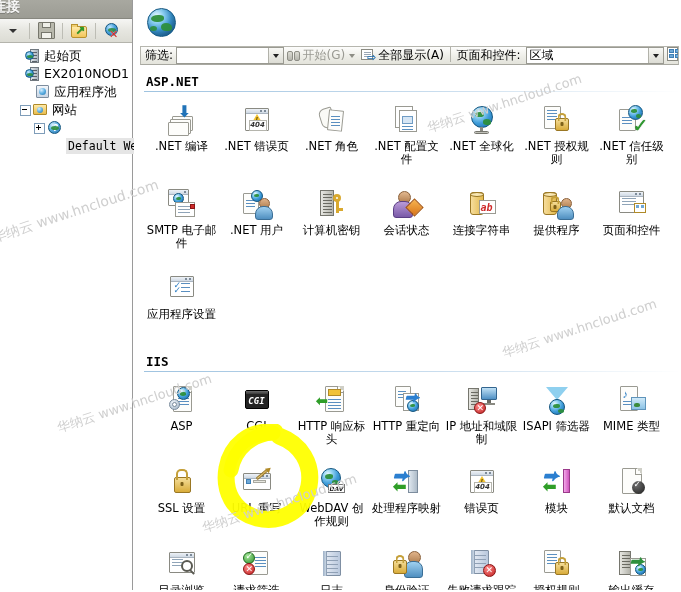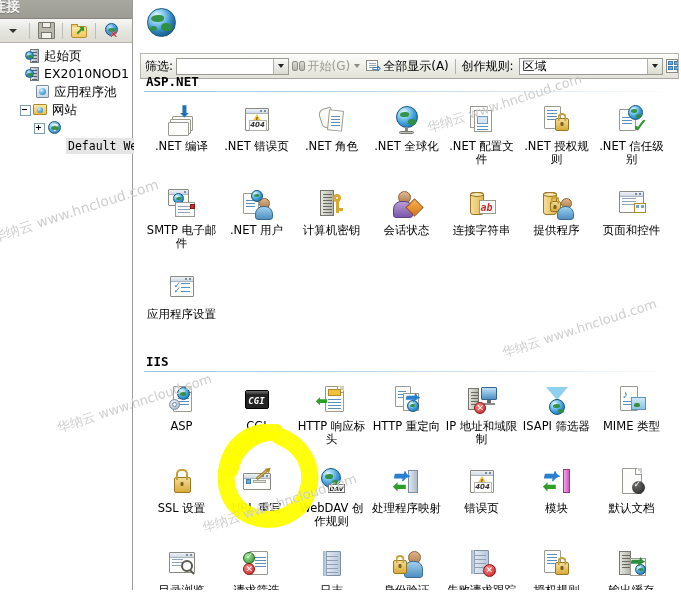--- a/index.html
+++ b/index.html
@@ -195,26 +195,26 @@
   }
   #page-title {
     font-family: "DejaVu Sans Mono", monospace;
     font-size: 18px;
     color: #000;
     letter-spacing: 1px;
     white-space: nowrap;
   }
 
   #filterbar {
-    height: 26px;
-    margin: 7px 2px 0 6px;
+    height: 19px;
+    margin: 0 2px 0 6px;
     background: linear-gradient(to bottom, #fdfdfc 0%, #eeeee8 55%, #e3e3db 100%);
     border: 1px solid #b6b6ae;
     border-bottom-color:#a8a8a0;
-    display:flex; align-items:center;
+    display:flex; align-items:flex-start;
     font-size: 12px;
     color:#000;
     box-sizing: border-box;
     overflow: hidden;
     font-family: "DejaVu Sans", sans-serif;
   }
   #filterbar .flabel { padding: 0 3px 0 4px; white-space:nowrap; }
   .combo {
     height: 17px;
     background: #fff;
@@ -538,21 +538,21 @@
               <i style="top:6px"></i>
             </i>
             <i class="ar">⇨</i>
         </span>
         <span>全部显示(A)</span>
       </span>
 
       <span class="vsep"></span>
 
       <span class="fb-item">
-        <span>创作规则:</span>
+        <span>页面和控件:</span>
       </span>
 
       <span class="combo" style="width:196px; margin-left:2px;">
         <span class="txt">区域</span>
         <span class="drop">
             <i class="caret"></i>
           </span>
       </span>
 
       <span style="width:4px;"></span>
@@ -607,41 +607,41 @@
                   <i></i>
                   <i></i>
                   <i></i>
                 </i>
             </span>
             <span class="cname">.NET 角色</span>
           </div>
 
           <div class="cell">
             <span class="glyph">
-              <i class="g globe" style="left:5px;top:2px;width:22px;height:22px;">
-                <i class="gg1" style="left:3px;top:5px;width:9px;height:5px;"></i>
-                <i class="gg2" style="left:11px;top:12px;width:8px;height:6px;"></i>
-              </i>
-              <i class="g" style="left:14px;top:23px;width:3px;height:5px;background:#8a8a82;"></i>
-              <i class="g" style="left:8px;top:27px;width:15px;height:3px;background:linear-gradient(to bottom,#d8d8d0,#a8a8a0);border:1px solid #76766e;border-radius:2px;"></i>
-            </span>
-            <span class="cname">.NET 全球化</span>
-          </div>
-
-          <div class="cell">
-            <span class="glyph">
               <i class="g" style="left:4px;top:2px;width:18px;height:22px;background:#fff;border:1px solid #9a9a92;"></i>
               <i class="g" style="left:8px;top:6px;width:18px;height:22px;background:#fff;border:1px solid #9a9a92;"></i>
               <i class="g" style="left:11px;top:12px;width:11px;height:8px;background:#d6e6f5;border:1px solid #6f9cc4;"></i>
               <i class="g lines blue" style="left:11px;top:22px;width:11px;">
                   <i></i>
                   <i></i>
                 </i>
             </span>
             <span class="cname">.NET 配置文件</span>
+          </div>
+
+          <div class="cell">
+            <span class="glyph">
+              <i class="g globe" style="left:5px;top:2px;width:22px;height:22px;">
+                <i class="gg1" style="left:3px;top:5px;width:9px;height:5px;"></i>
+                <i class="gg2" style="left:11px;top:12px;width:8px;height:6px;"></i>
+              </i>
+              <i class="g" style="left:14px;top:23px;width:3px;height:5px;background:#8a8a82;"></i>
+              <i class="g" style="left:8px;top:27px;width:15px;height:3px;background:linear-gradient(to bottom,#d8d8d0,#a8a8a0);border:1px solid #76766e;border-radius:2px;"></i>
+            </span>
+            <span class="cname">.NET 全球化</span>
           </div>
 
           <div class="cell">
             <span class="glyph">
               <i class="g doc" style="left:3px;top:2px;width:17px;height:23px;"></i>
               <i class="g lines blue" style="left:6px;top:6px;width:10px;">
                   <i></i>
                   <i></i>
                   <i></i>
                   <i></i>

